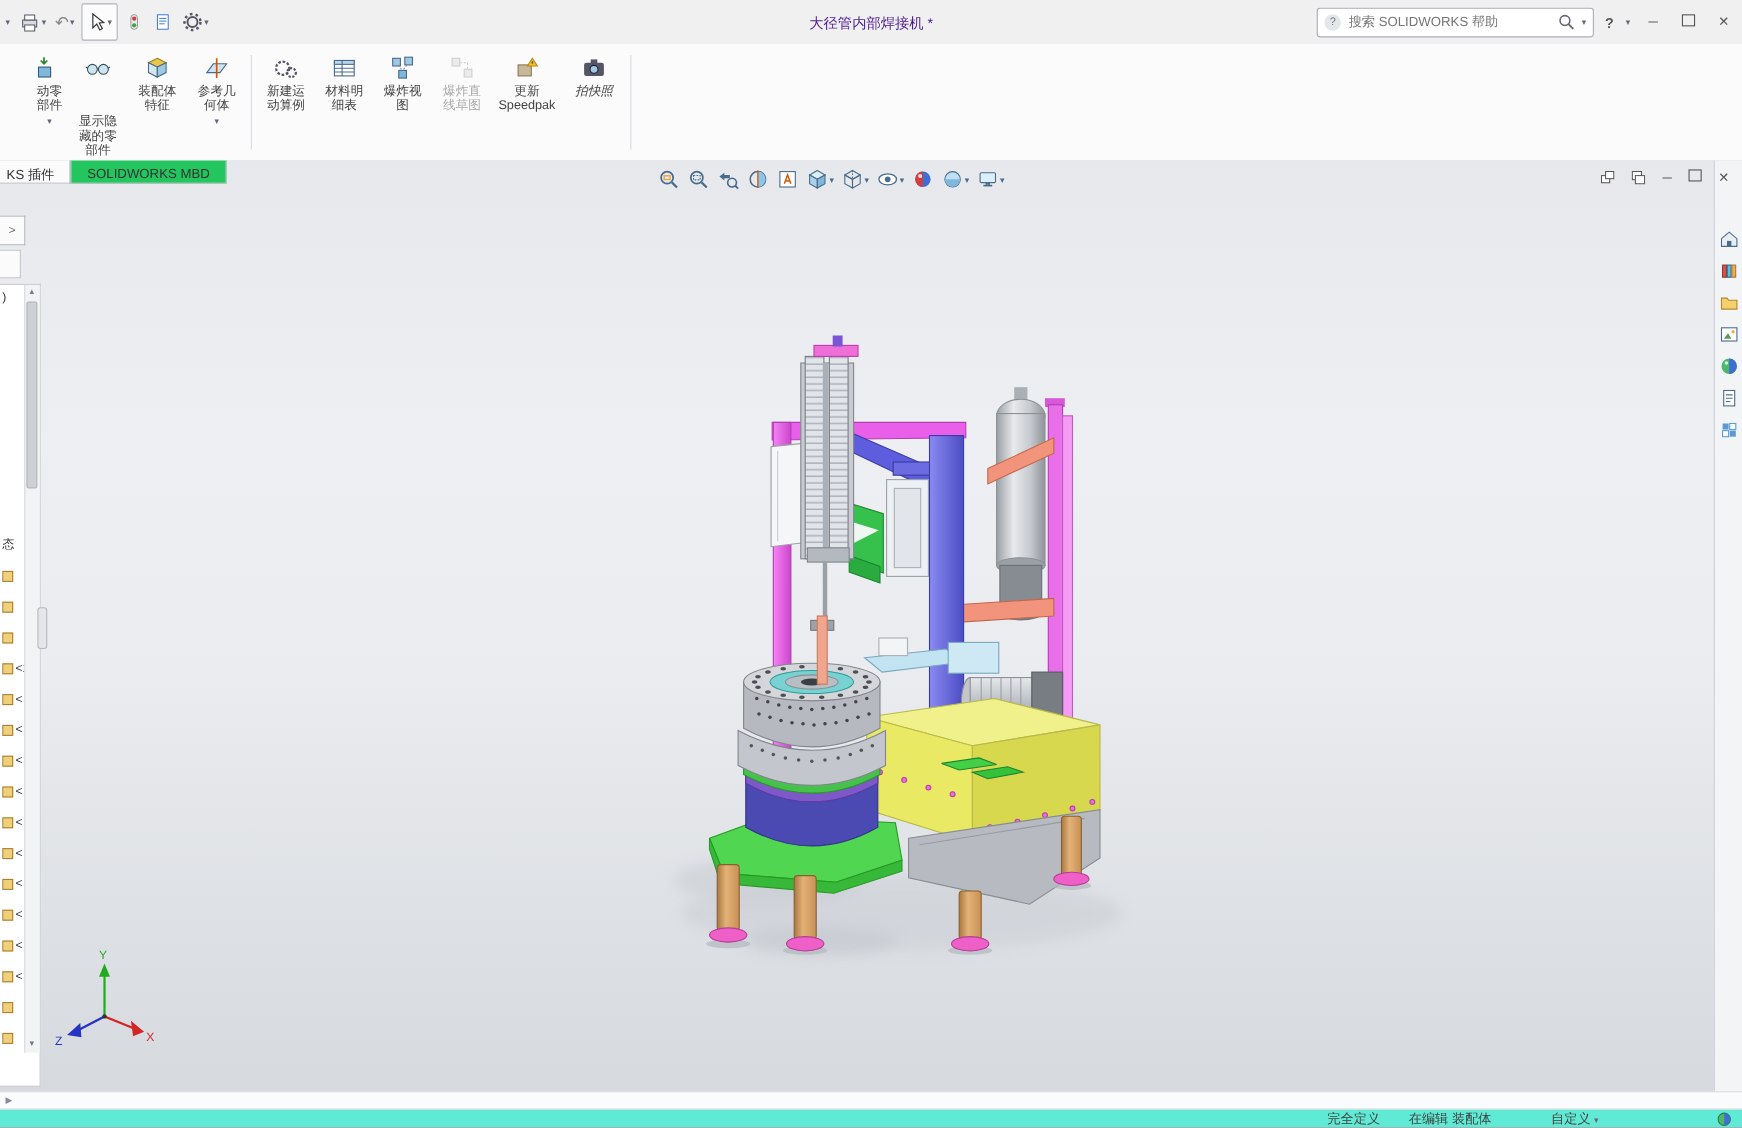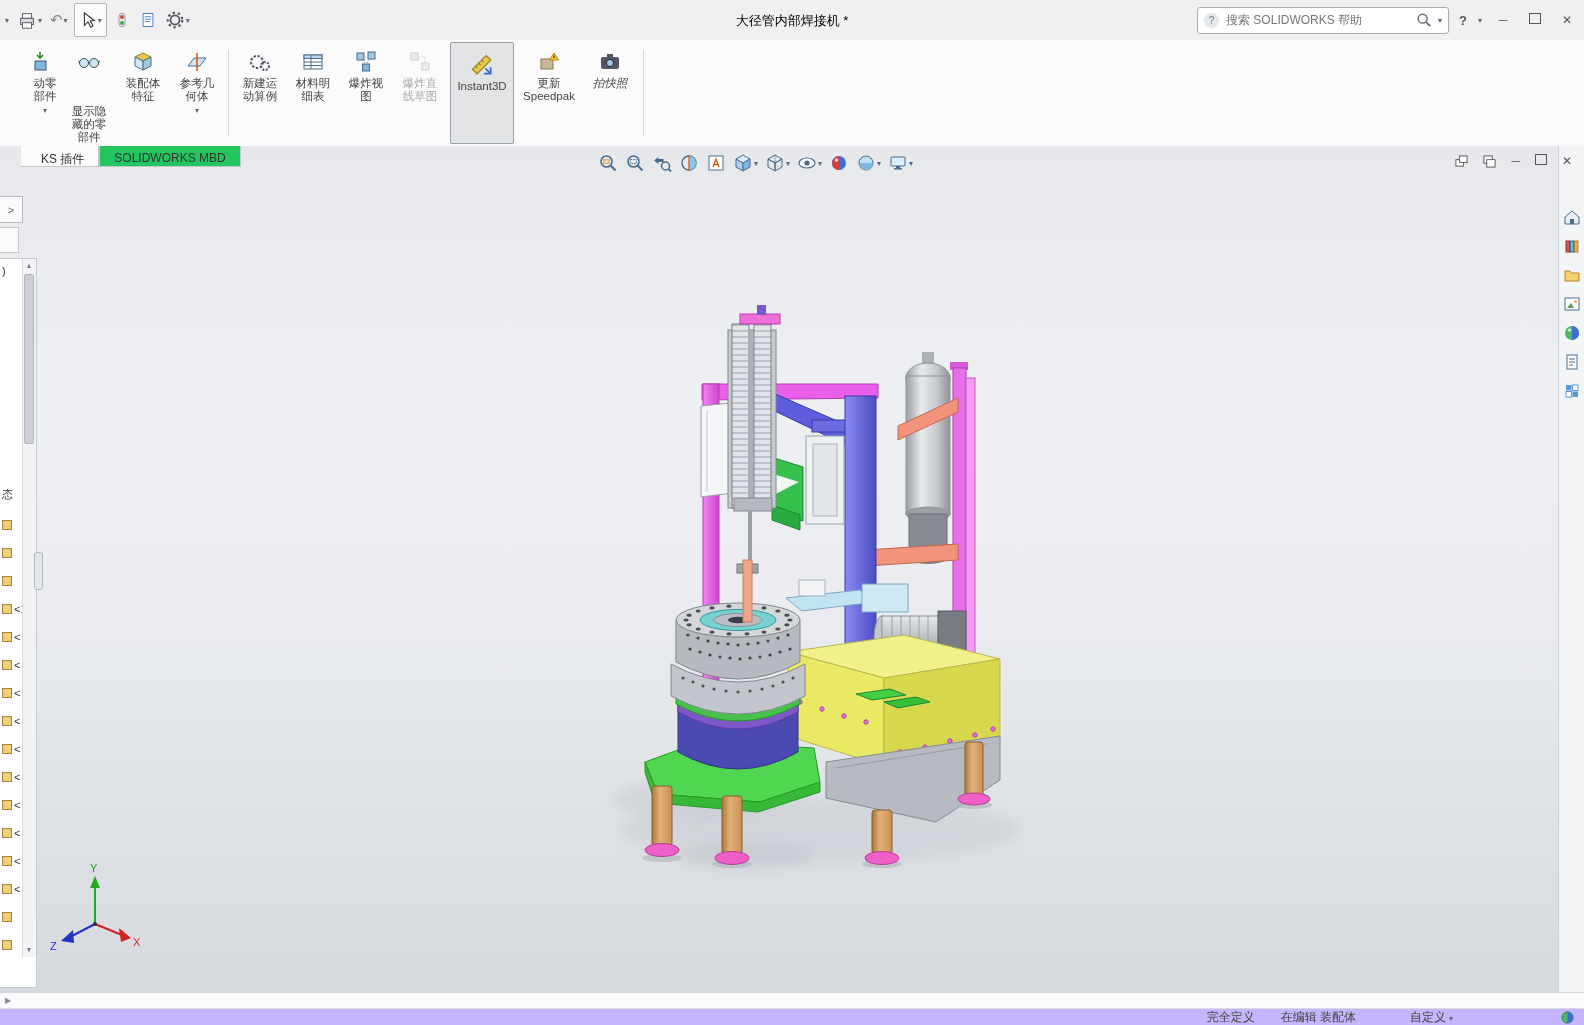--- a/index.html
+++ b/index.html
@@ -5,21 +5,21 @@
   html,body{margin:0;padding:0;background:#777;}
   .window{position:relative;width:1584px;height:1025px;overflow:hidden;background:#f0f0f1;
     font-family:"Liberation Sans","DejaVu Sans",sans-serif;user-select:none;}
 
   
   .titlebar{position:absolute;top:0;left:0;right:0;height:40px;background:#f0f0f1;}
   .tb-left{position:absolute;left:0;top:0;height:40px;display:flex;align-items:center;gap:4px;padding-left:2px;}
   .tb-tool{display:flex;align-items:center;height:30px;padding:0 2px;color:#555;}
   .tb-dd{font-size:8px;color:#667;margin-left:1px;}
   .tb-select{border:1px solid #aeb3b9;background:#fcfcfd;border-radius:2px;display:flex;align-items:center;padding:1px 4px;}
-  .tb-title{position:absolute;left:50%;top:12px;transform:translateX(-50%);font-size:13px;color:#000000;white-space:nowrap;}
+  .tb-title{position:absolute;left:50%;top:12px;transform:translateX(-50%);font-size:13px;color:#4c1d95;white-space:nowrap;}
   .tb-right{position:absolute;right:6px;top:0;height:40px;display:flex;align-items:center;gap:10px;}
   .searchbox{display:flex;align-items:center;gap:5px;width:238px;height:25px;border:1px solid #a9aeb5;border-radius:3px;background:#fff;padding:0 6px;}
   .searchbox input{border:none;outline:none;flex:1;font-size:12px;color:#333;background:transparent;font-family:inherit;min-width:0;}
   .qmark{width:15px;height:15px;border-radius:50%;background:#e4e7ea;color:#777;font-size:10px;display:flex;align-items:center;justify-content:center;flex:0 0 auto;}
   .helpbtn{font-size:13px;color:#555;font-weight:bold;}
   .winbtn{font-size:12px;color:#555;width:22px;text-align:center;}
   .maxbox{width:10px;height:9px;border:1px solid #555;display:inline-block;}
 
   
   .ribbon{position:absolute;top:40px;left:0;right:0;height:106px;background:#fbfbfc;border-bottom:1px solid #c9ccd0;}
@@ -28,21 +28,21 @@
     font-size:11.5px;line-height:13px;color:#444;text-align:center;position:relative;flex:0 0 auto;}
   .rbtn .ric{height:30px;display:flex;align-items:center;justify-content:center;}
   .rbtn .lbl{white-space:pre-line;}
   .rbtn .rdd{font-size:8px;color:#667;margin-top:1px;}
   .rbtn.active{background:#e3e4e6;border:1px solid #9aa0a6;border-radius:2px;margin:2px 3px;}
   .rbtn.disabled{opacity:.45;}
   .rbtn.clipped{overflow:hidden;margin-left:28px;}
   .vsep{width:1px;background:#d8dbde;margin:10px 4px;flex:0 0 auto;}
 
   
-  .tabrow{position:absolute;top:146px;left:0;height:26px;z-index:6;display:flex;padding-left:35px;}
+  .tabrow{position:absolute;top:146px;left:0;height:26px;z-index:6;display:flex;}
   .tab{font-size:12px;color:#333;padding:5px 14px 0;border:1px solid #c2c5c9;border-top:none;height:21px;box-sizing:border-box;}
   .tab.first{background:#fbfbfc;margin-left:-14px;padding-left:20px;border-left:none;}
   .tab.gray{background:#22c55e;}
 
   
   .viewport{position:absolute;top:146px;left:0;right:0;height:846px;
     background:linear-gradient(180deg,#e6e8ec 0%,#edeff2 30%,#eaecef 55%,#dcdfe3 85%,#d6d9de 100%);}
   svg.model{position:absolute;left:0;top:0;}
 
   
@@ -69,21 +69,21 @@
   .lp-rows{position:absolute;left:2px;top:6px;width:22px;height:715px;overflow:hidden;}
   .lp-frag{position:absolute;left:0;font-size:11px;color:#333;}
   .trow{position:absolute;left:0;white-space:nowrap;height:14px;}
   .tic{display:inline-block;width:10px;height:10px;background:#f1d07a;border:1px solid #a8813c;margin-right:2px;vertical-align:middle;box-sizing:border-box;}
   .tlabel{font-size:11px;color:#333;vertical-align:middle;}
   .splitter{position:absolute;left:34px;top:356px;width:7px;height:36px;background:#e4e6ea;border:1px solid #b5b9bf;border-radius:3px;}
 
   
   .bottomstrip{position:absolute;left:0;right:0;top:992px;height:16px;background:#fafbfc;border-top:1px solid #d5d8db;box-sizing:border-box;}
   .bs-arrow{position:absolute;left:5px;top:3px;font-size:8px;color:#889;}
-  .statusbar{position:absolute;left:0;right:0;bottom:0;height:17px;background:#c4b5fd;border-top:1px solid #d9dcdf;
+  .statusbar{position:absolute;left:0;right:0;bottom:0;height:17px;background:#5eead4;border-top:1px solid #d9dcdf;
     display:flex;align-items:center;justify-content:flex-end;font-size:12px;color:#444;box-sizing:border-box;}
   .sb-dd{font-size:8px;color:#667;margin-left:3px;}
 </style>
 </head>
 <body>
 
 <div class="window">
 
   <div class="titlebar">
     <div class="tb-left">
@@ -240,32 +240,20 @@
       <div class="rbtn disabled" style="width:54px;">
         <span class="ric">
             <svg width="24" height="24" viewBox="0 0 24 24">
               <rect x="3" y="3" width="7" height="7" fill="#d8d8d8" stroke="#999"></rect>
               <rect x="14" y="13" width="7" height="7" fill="#d8d8d8" stroke="#999"></rect>
               <path d="M10,7 L17,7 L17,13" stroke="#999" fill="none" stroke-dasharray="2,1.5"></path>
             </svg>
           </span>
         <span class="lbl">爆炸直
 线草图</span>
-      </div>
-      <div class="rbtn active" style="width:62px;">
-        <span class="ric">
-            <svg width="26" height="26" viewBox="0 0 24 24">
-              <g transform="rotate(-45 11 11)">
-                <rect x="2" y="9" width="18" height="6" fill="#e8c84a" stroke="#9a7d20"></rect>
-                <path d="M6,9 v2.5 M10,9 v2.5 M14,9 v2.5" stroke="#9a7d20"></path>
-              </g>
-              <path d="M14,20 h6 v-6 M20,20 l-5,-5" stroke="#2a6ad4" fill="none" stroke-width="1.6"></path>
-            </svg>
-          </span>
-        <span class="lbl">Instant3D</span>
       </div>
       <div class="rbtn" style="width:64px;">
         <span class="ric">
             <svg width="24" height="24" viewBox="0 0 24 24">
               <rect x="4" y="9" width="12" height="10" fill="#c8b89a" stroke="#8a7a50"></rect>
               <polygon points="17,3 21.5,10 12.5,10" fill="#f4c430" stroke="#b8860b"></polygon>
               <line x1="17" y1="5.6" x2="17" y2="8" stroke="#6b4e00" stroke-width="1.4"></line>
             </svg>
           </span>
         <span class="lbl">更新

